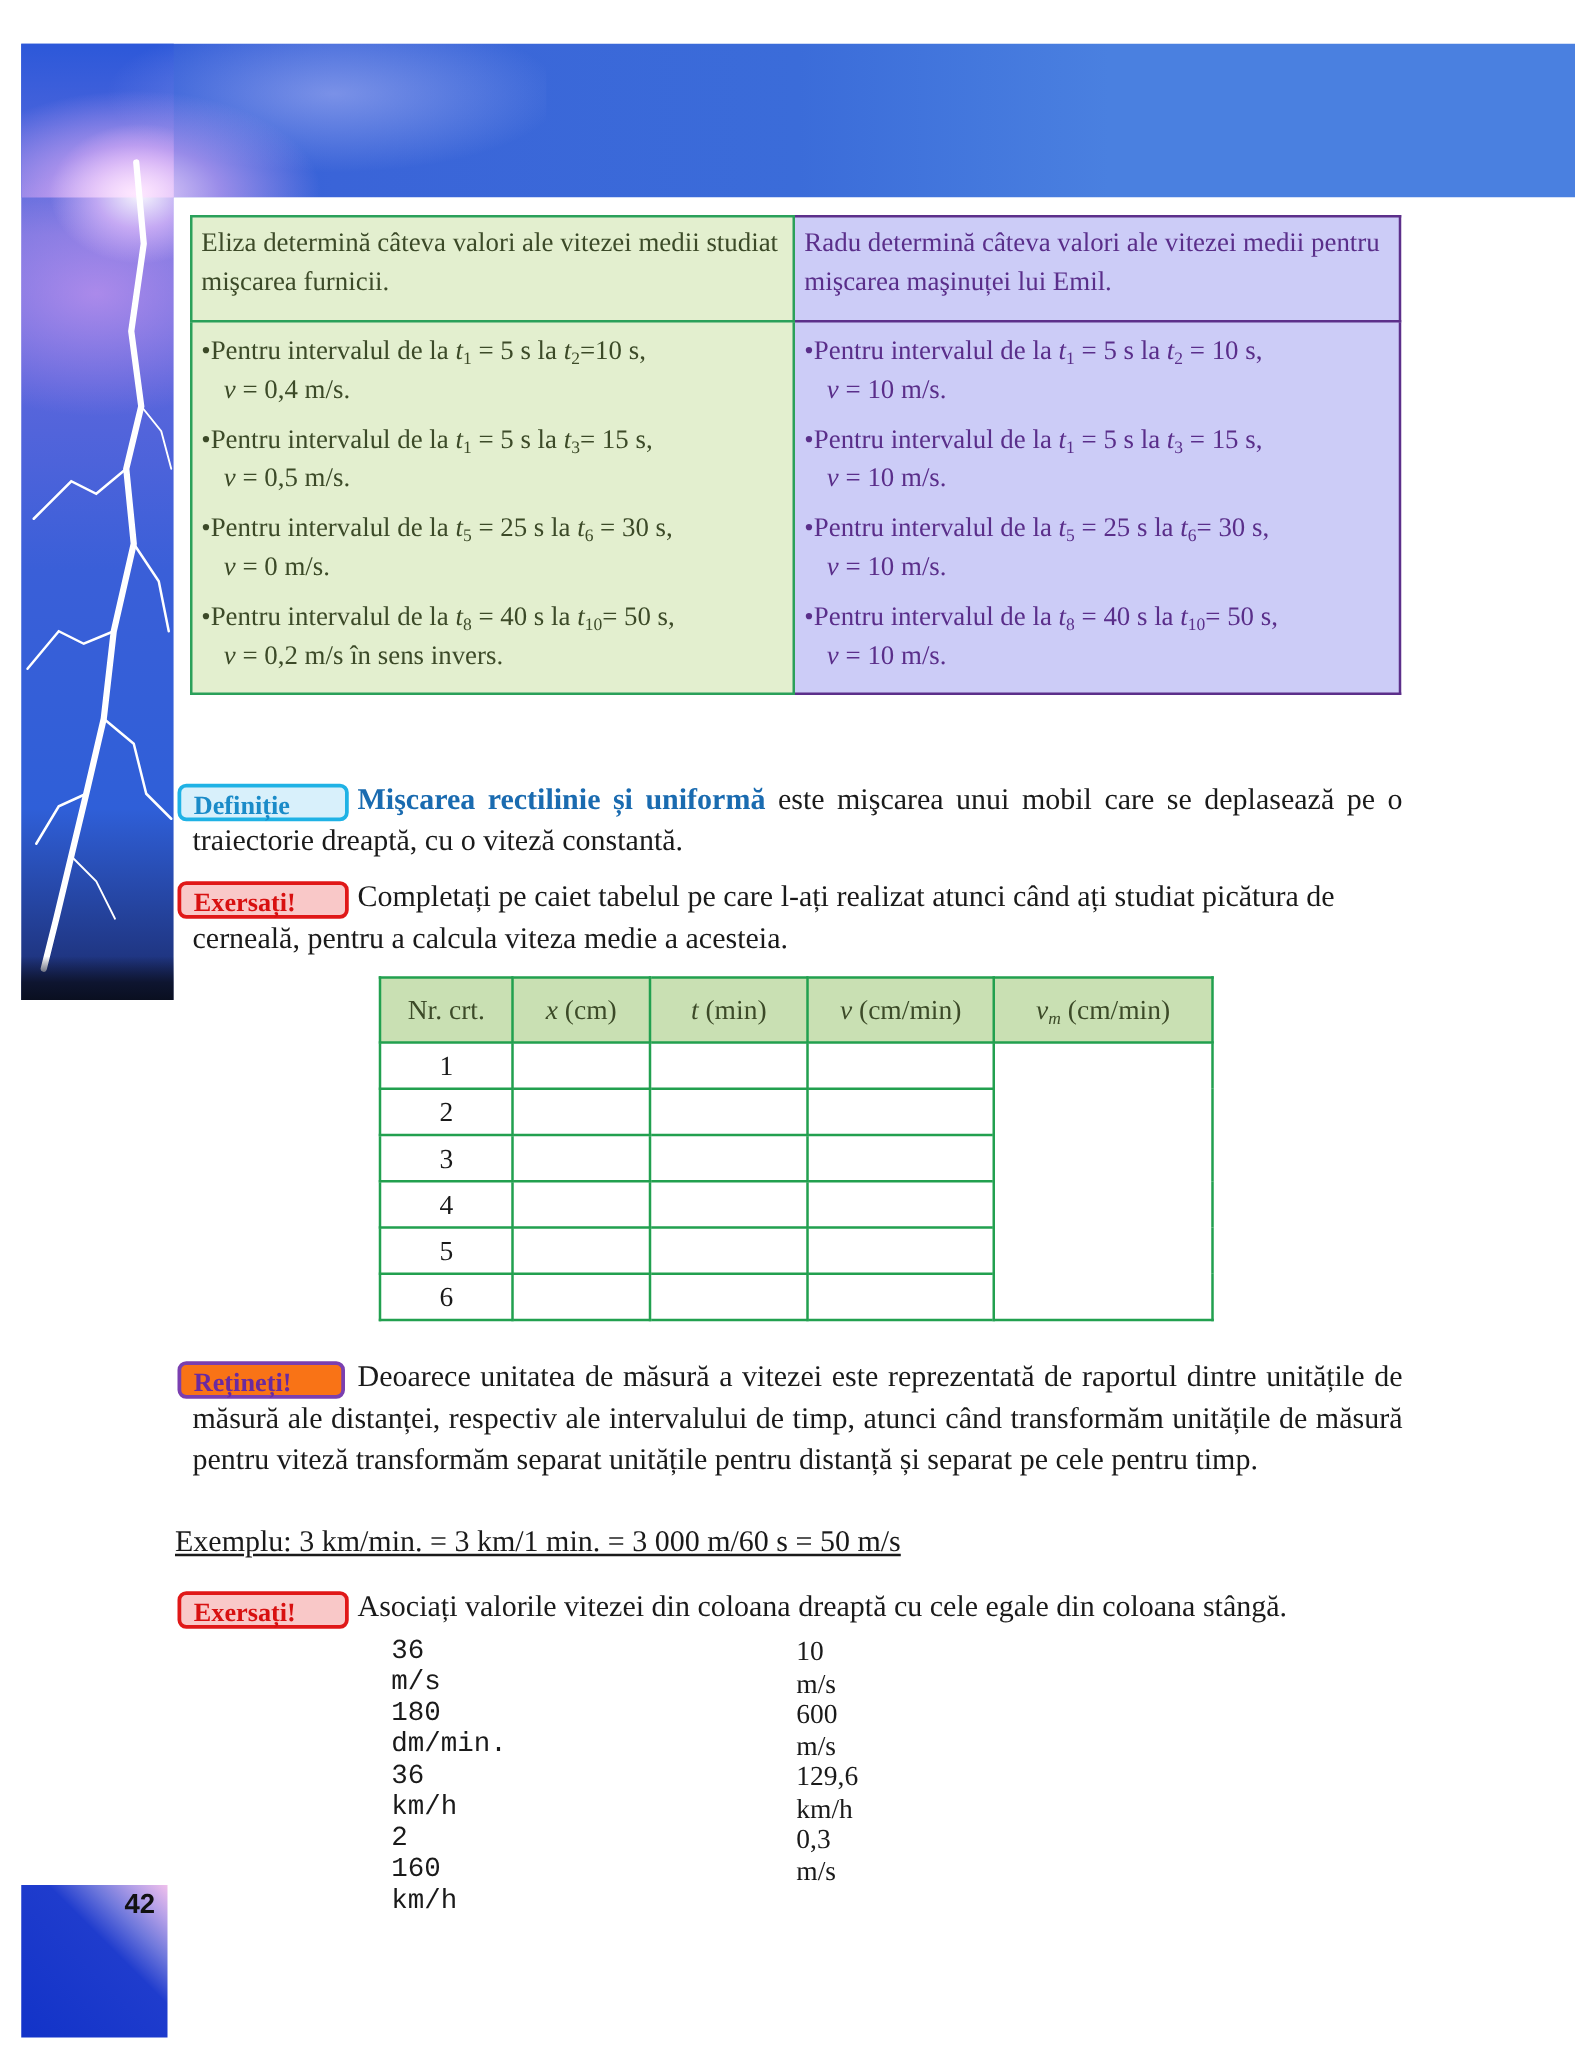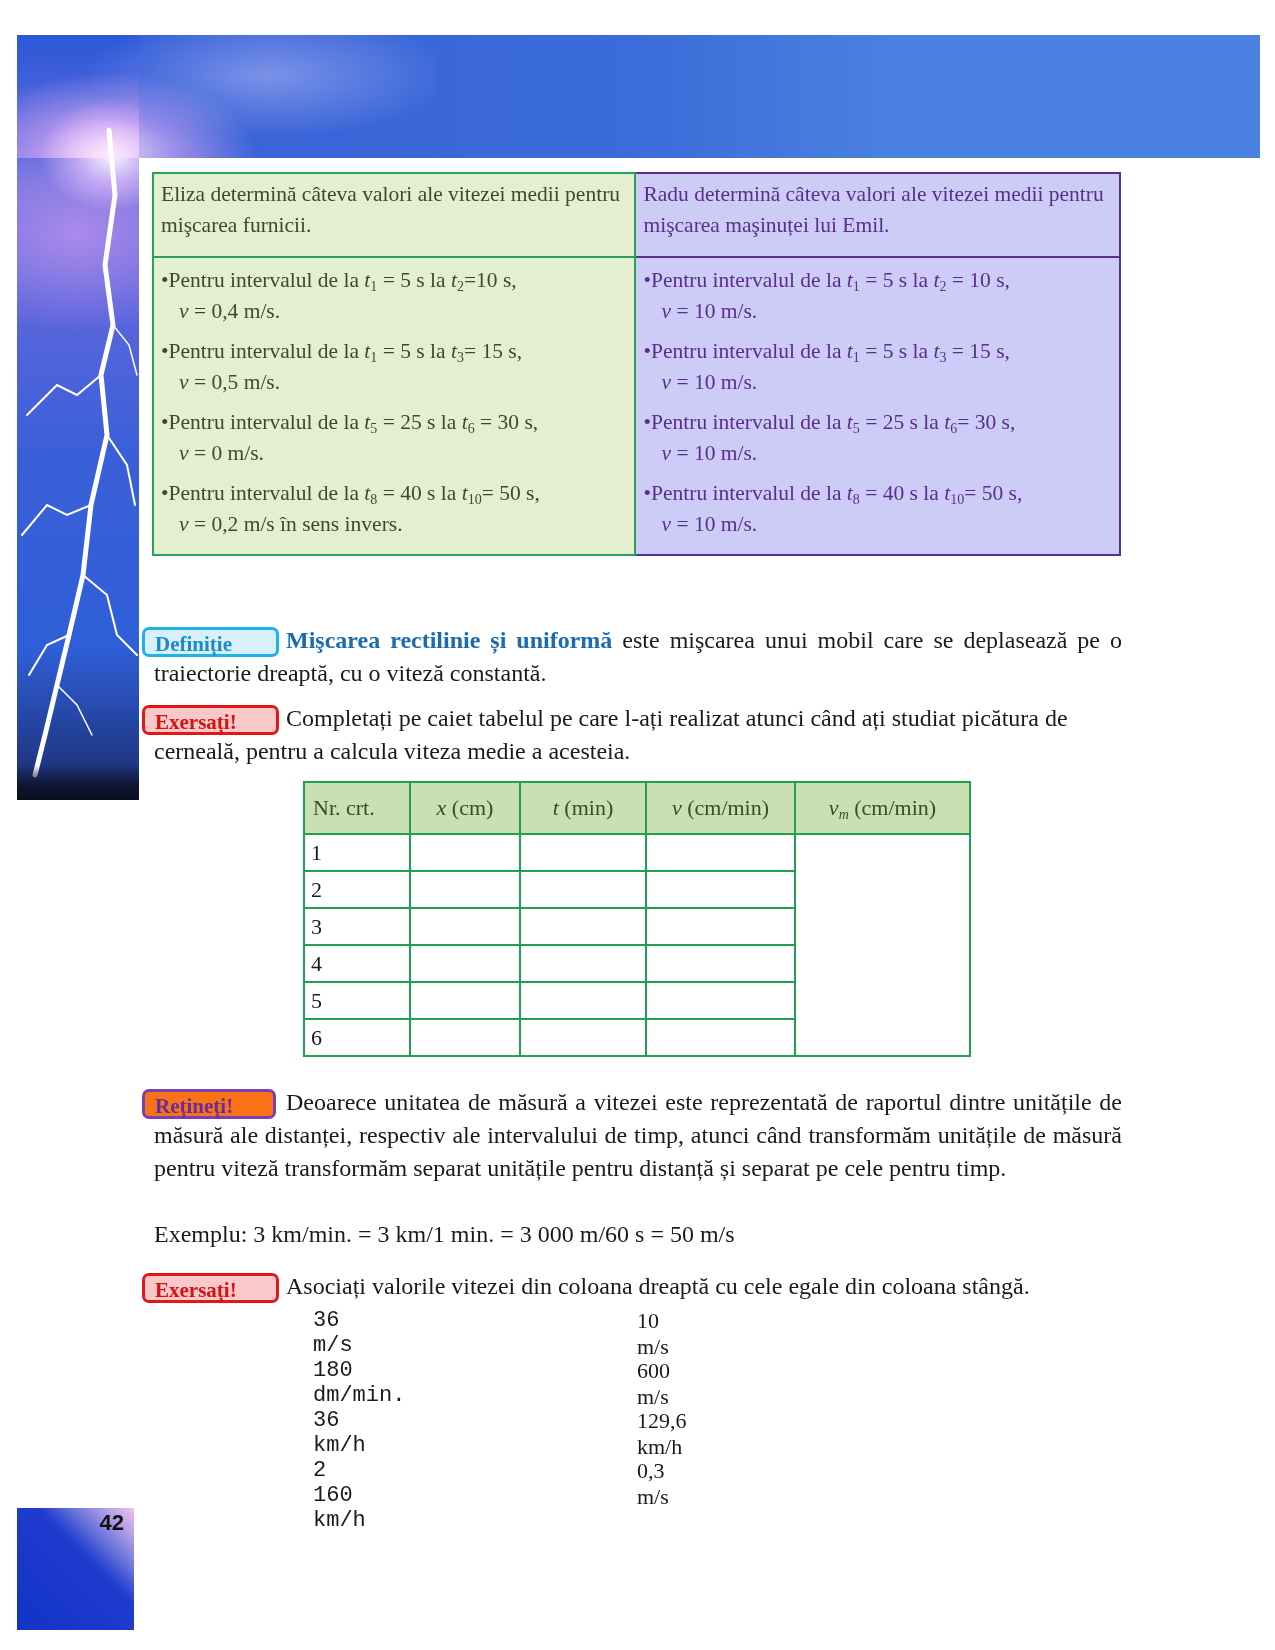--- a/index.html
+++ b/index.html
@@ -42,28 +42,28 @@
   .tag-def { left:142px; top:627px; width:137px; border:3px solid #1fb2e5; background:#d8f0fb; color:#1a8bc8; }
   .tag-ex1 { left:142px; top:705px; width:137px; border:3px solid #e01818; background:#f9c8c8; color:#d81010; }
   .tag-ret { left:142px; top:1089px; width:134px; border:3px solid #7a3fb0; background:#f97316; color:#6a2aa0; }
   .tag-ex2 { left:142px; top:1273px; width:137px; border:3px solid #e01818; background:#f9c8c8; color:#d81010; }
 
   .para { position:absolute; font-size:24px; line-height:33px; color:#1a1a1a; }
   .p-def { left:154px; top:624px; width:968px; text-indent:132px; text-align:justify; }
   .p-def b { color:#1a6bb0; }
   .p-ex1 { left:154px; top:702px; width:968px; text-indent:132px; }
   .p-ret { left:154px; top:1086px; width:968px; text-indent:132px; text-align:justify; }
-  .p-ex-line { left:154px; top:1218px; }
+  .p-ex-line { left:140px; top:1218px;text-decoration:underline; }
   .p-ex2 { left:286px; top:1270px; }
 
   
   .dt { position:absolute; left:303px; top:781px; border-collapse:collapse; font-size:22px; }
   .dt th { background:#c9e0b3; color:#3c4a28; font-weight:normal; height:50px; border:2.5px solid #22a04f; padding:0 8px; }
   .dt td { border:2.5px solid #22a04f; height:35px; padding:0 6px; color:#1a1a1a; }
-  .dt .c0 { width:88px; text-align:left; }
+  .dt .c0 { width:88px; text-align:center; }
   .dt .c1 { width:92px; } .dt .c2 { width:108px; } .dt .c3 { width:131px; } .dt .c4 { width:157px; }
 
   
   .match { position:absolute; left:297px; top:1308px; font-size:22px; }
   .match .row { height:50px; position:relative; }
   .match .lv { position:absolute; left:16px;font-family:Liberation Mono, monospace; }
   .match .rv { position:absolute; left:340px; }
 
   
   .pagebox { position:absolute; left:17px; top:1508px; width:117px; height:122px;
@@ -87,21 +87,21 @@
     <path d="M40 650 L60 670 L75 700" stroke-width="1.5"></path>
     <path d="M96 290 L112 310 L120 340" stroke-width="1.5"></path>
   </g>
 </svg>
 <div class="grass"></div>
 <div class="content-panel"></div>
 
 <table class="cmp">
   <tbody>
       <tr class="head">
-    <td class="l">Eliza determină câteva valori ale vitezei medii pentru mişcarea furnicii.</td>
+    <td class="l">Eliza determină câteva valori ale vitezei medii studiat mişcarea furnicii.</td>
     <td class="r">Radu determină câteva valori ale vitezei medii pentru mişcarea maşinuței lui Emil.</td>
   </tr>
   <tr class="body">
     <td class="l">
       <div class="bullet"><span>•Pentru intervalul de la </span><span class="it">t</span><sub>1</sub><span> = 5 s la </span><span class="it">t</span><sub>2</sub><span>=10 s,</span><span class="vline"><span class="it">v</span><span> = 0,4 m/s.</span></span></div>
       <div class="bullet"><span>•Pentru intervalul de la </span><span class="it">t</span><sub>1</sub><span> = 5 s la </span><span class="it">t</span><sub>3</sub><span>= 15 s,</span><span class="vline"><span class="it">v</span><span> = 0,5 m/s.</span></span></div>
       <div class="bullet"><span>•Pentru intervalul de la </span><span class="it">t</span><sub>5</sub><span> = 25 s la </span><span class="it">t</span><sub>6</sub><span> = 30 s,</span><span class="vline"><span class="it">v</span><span> = 0 m/s.</span></span></div>
       <div class="bullet"><span>•Pentru intervalul de la </span><span class="it">t</span><sub>8</sub><span> = 40 s la </span><span class="it">t</span><sub>10</sub><span>= 50 s,</span><span class="vline"><span class="it">v</span><span> = 0,2 m/s în sens invers.</span></span></div>
     </td>
     <td class="r">

